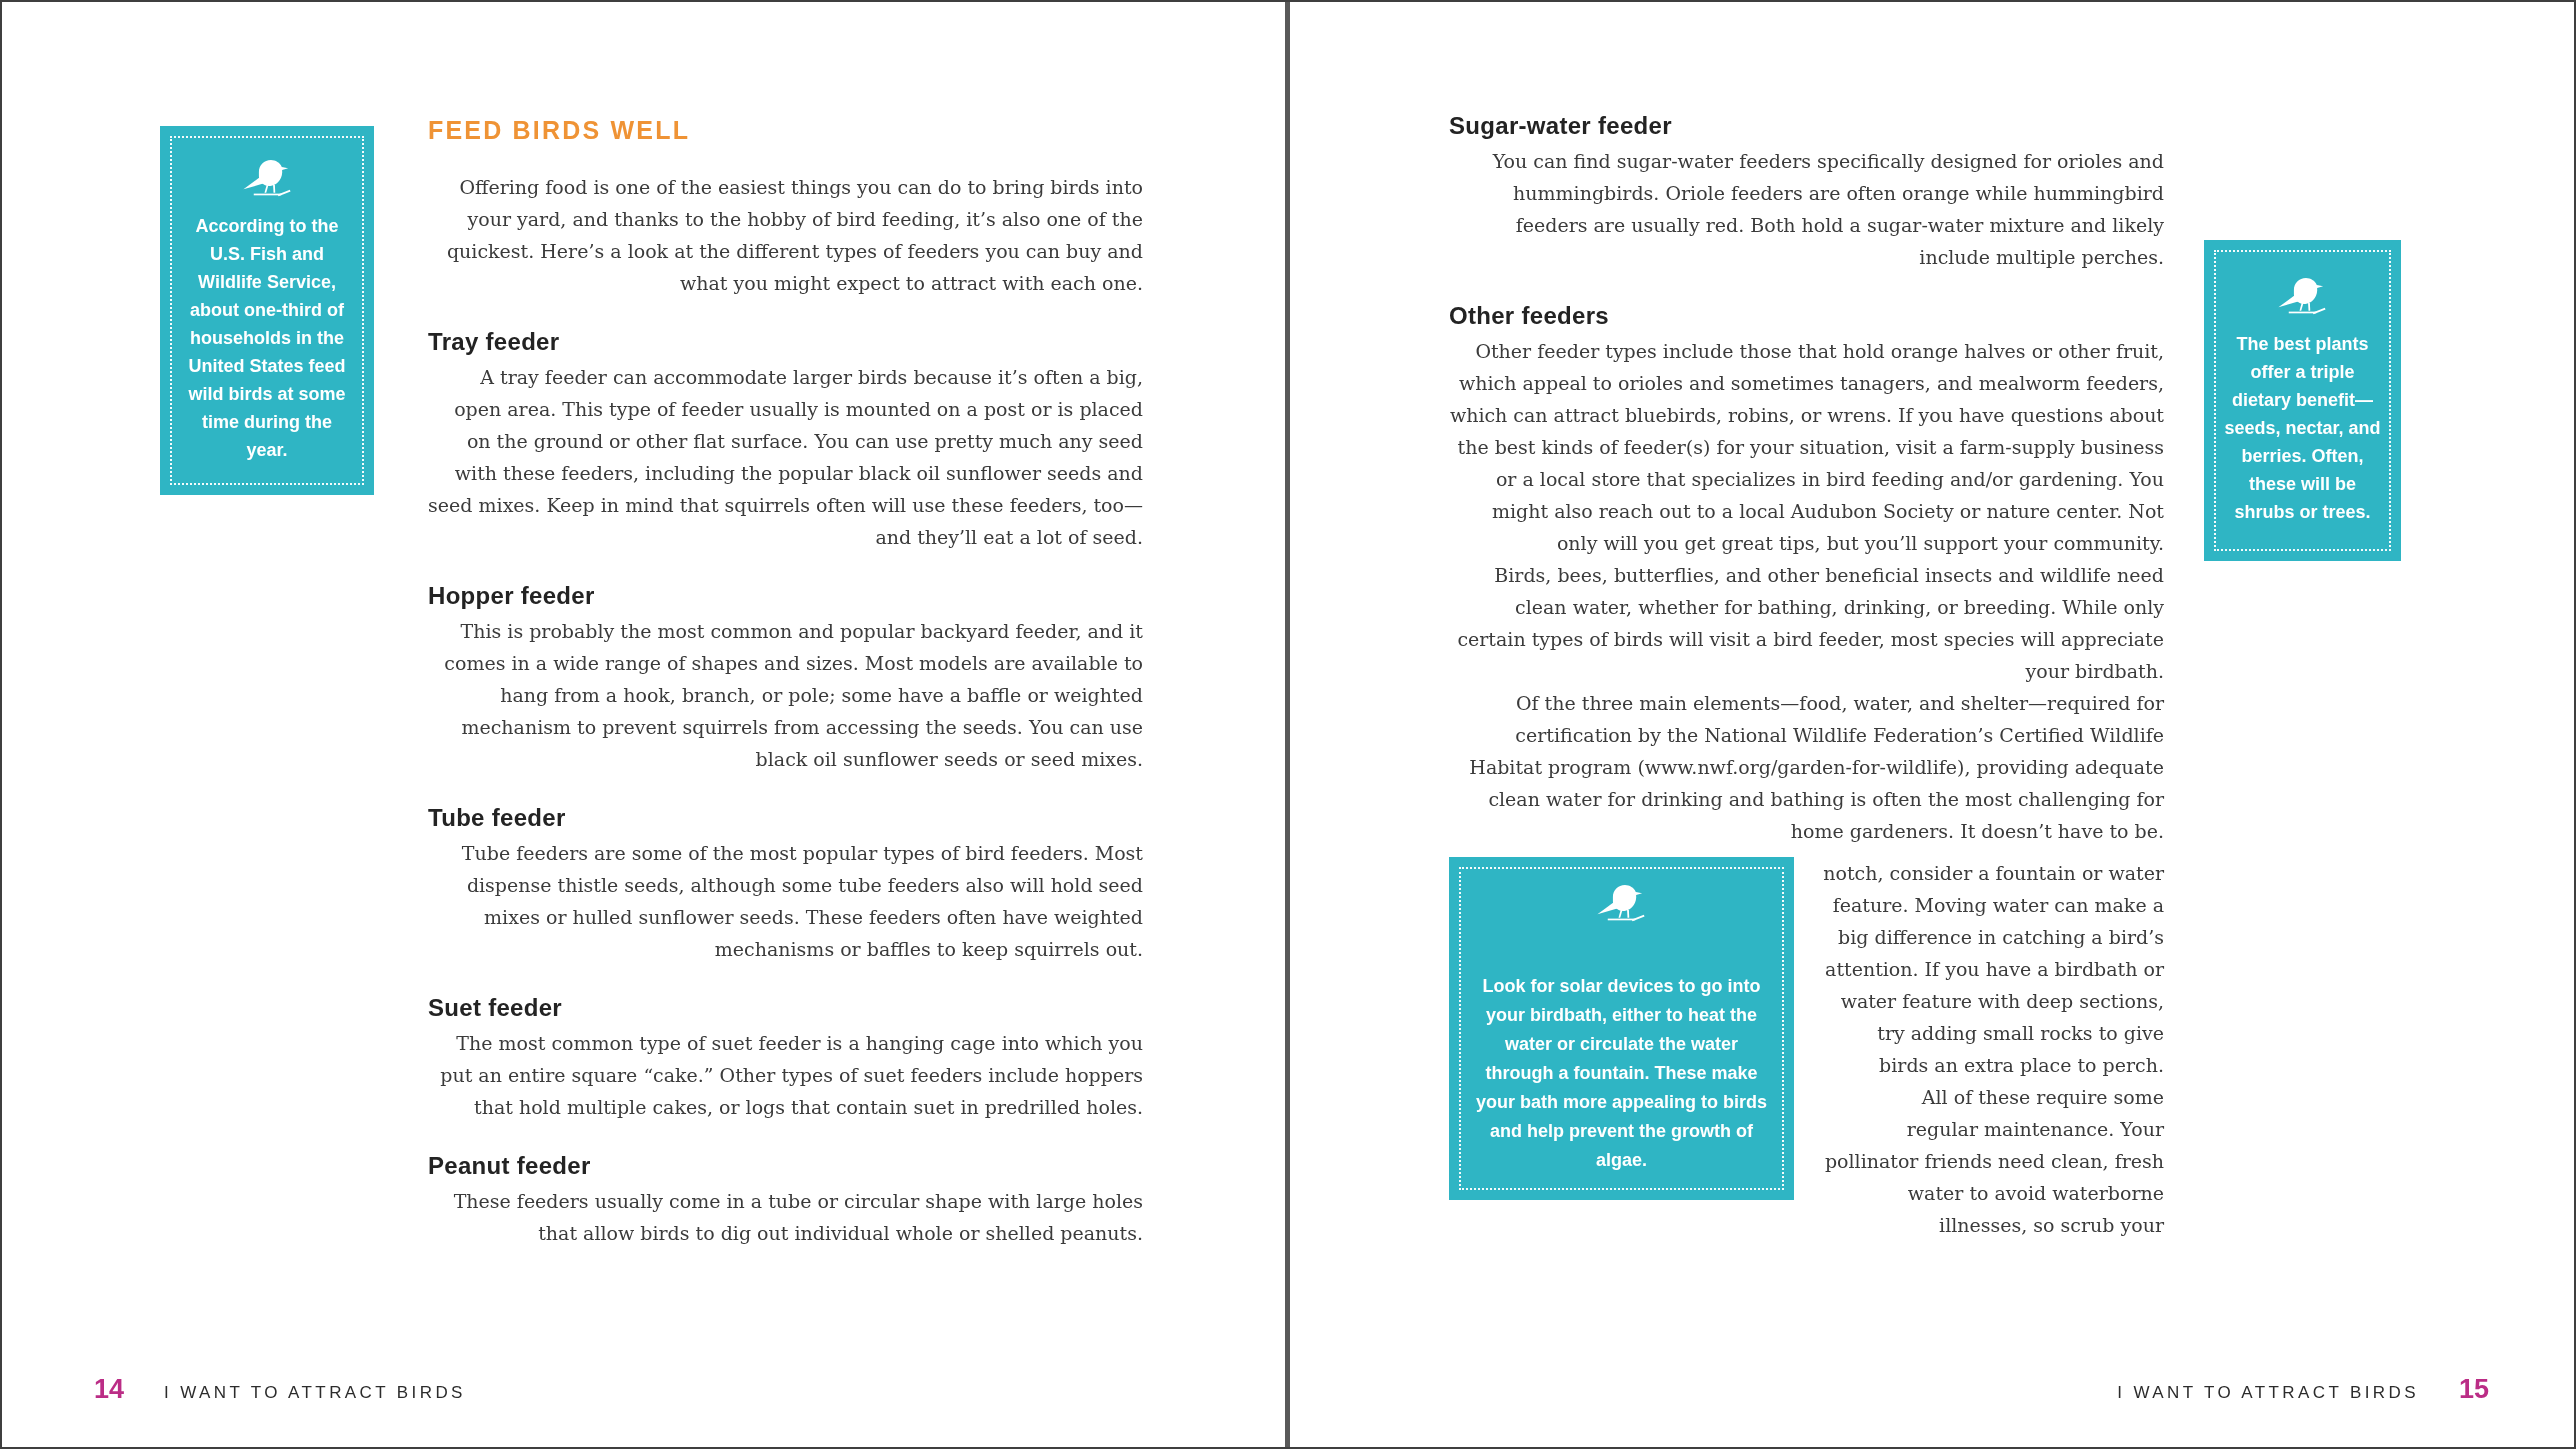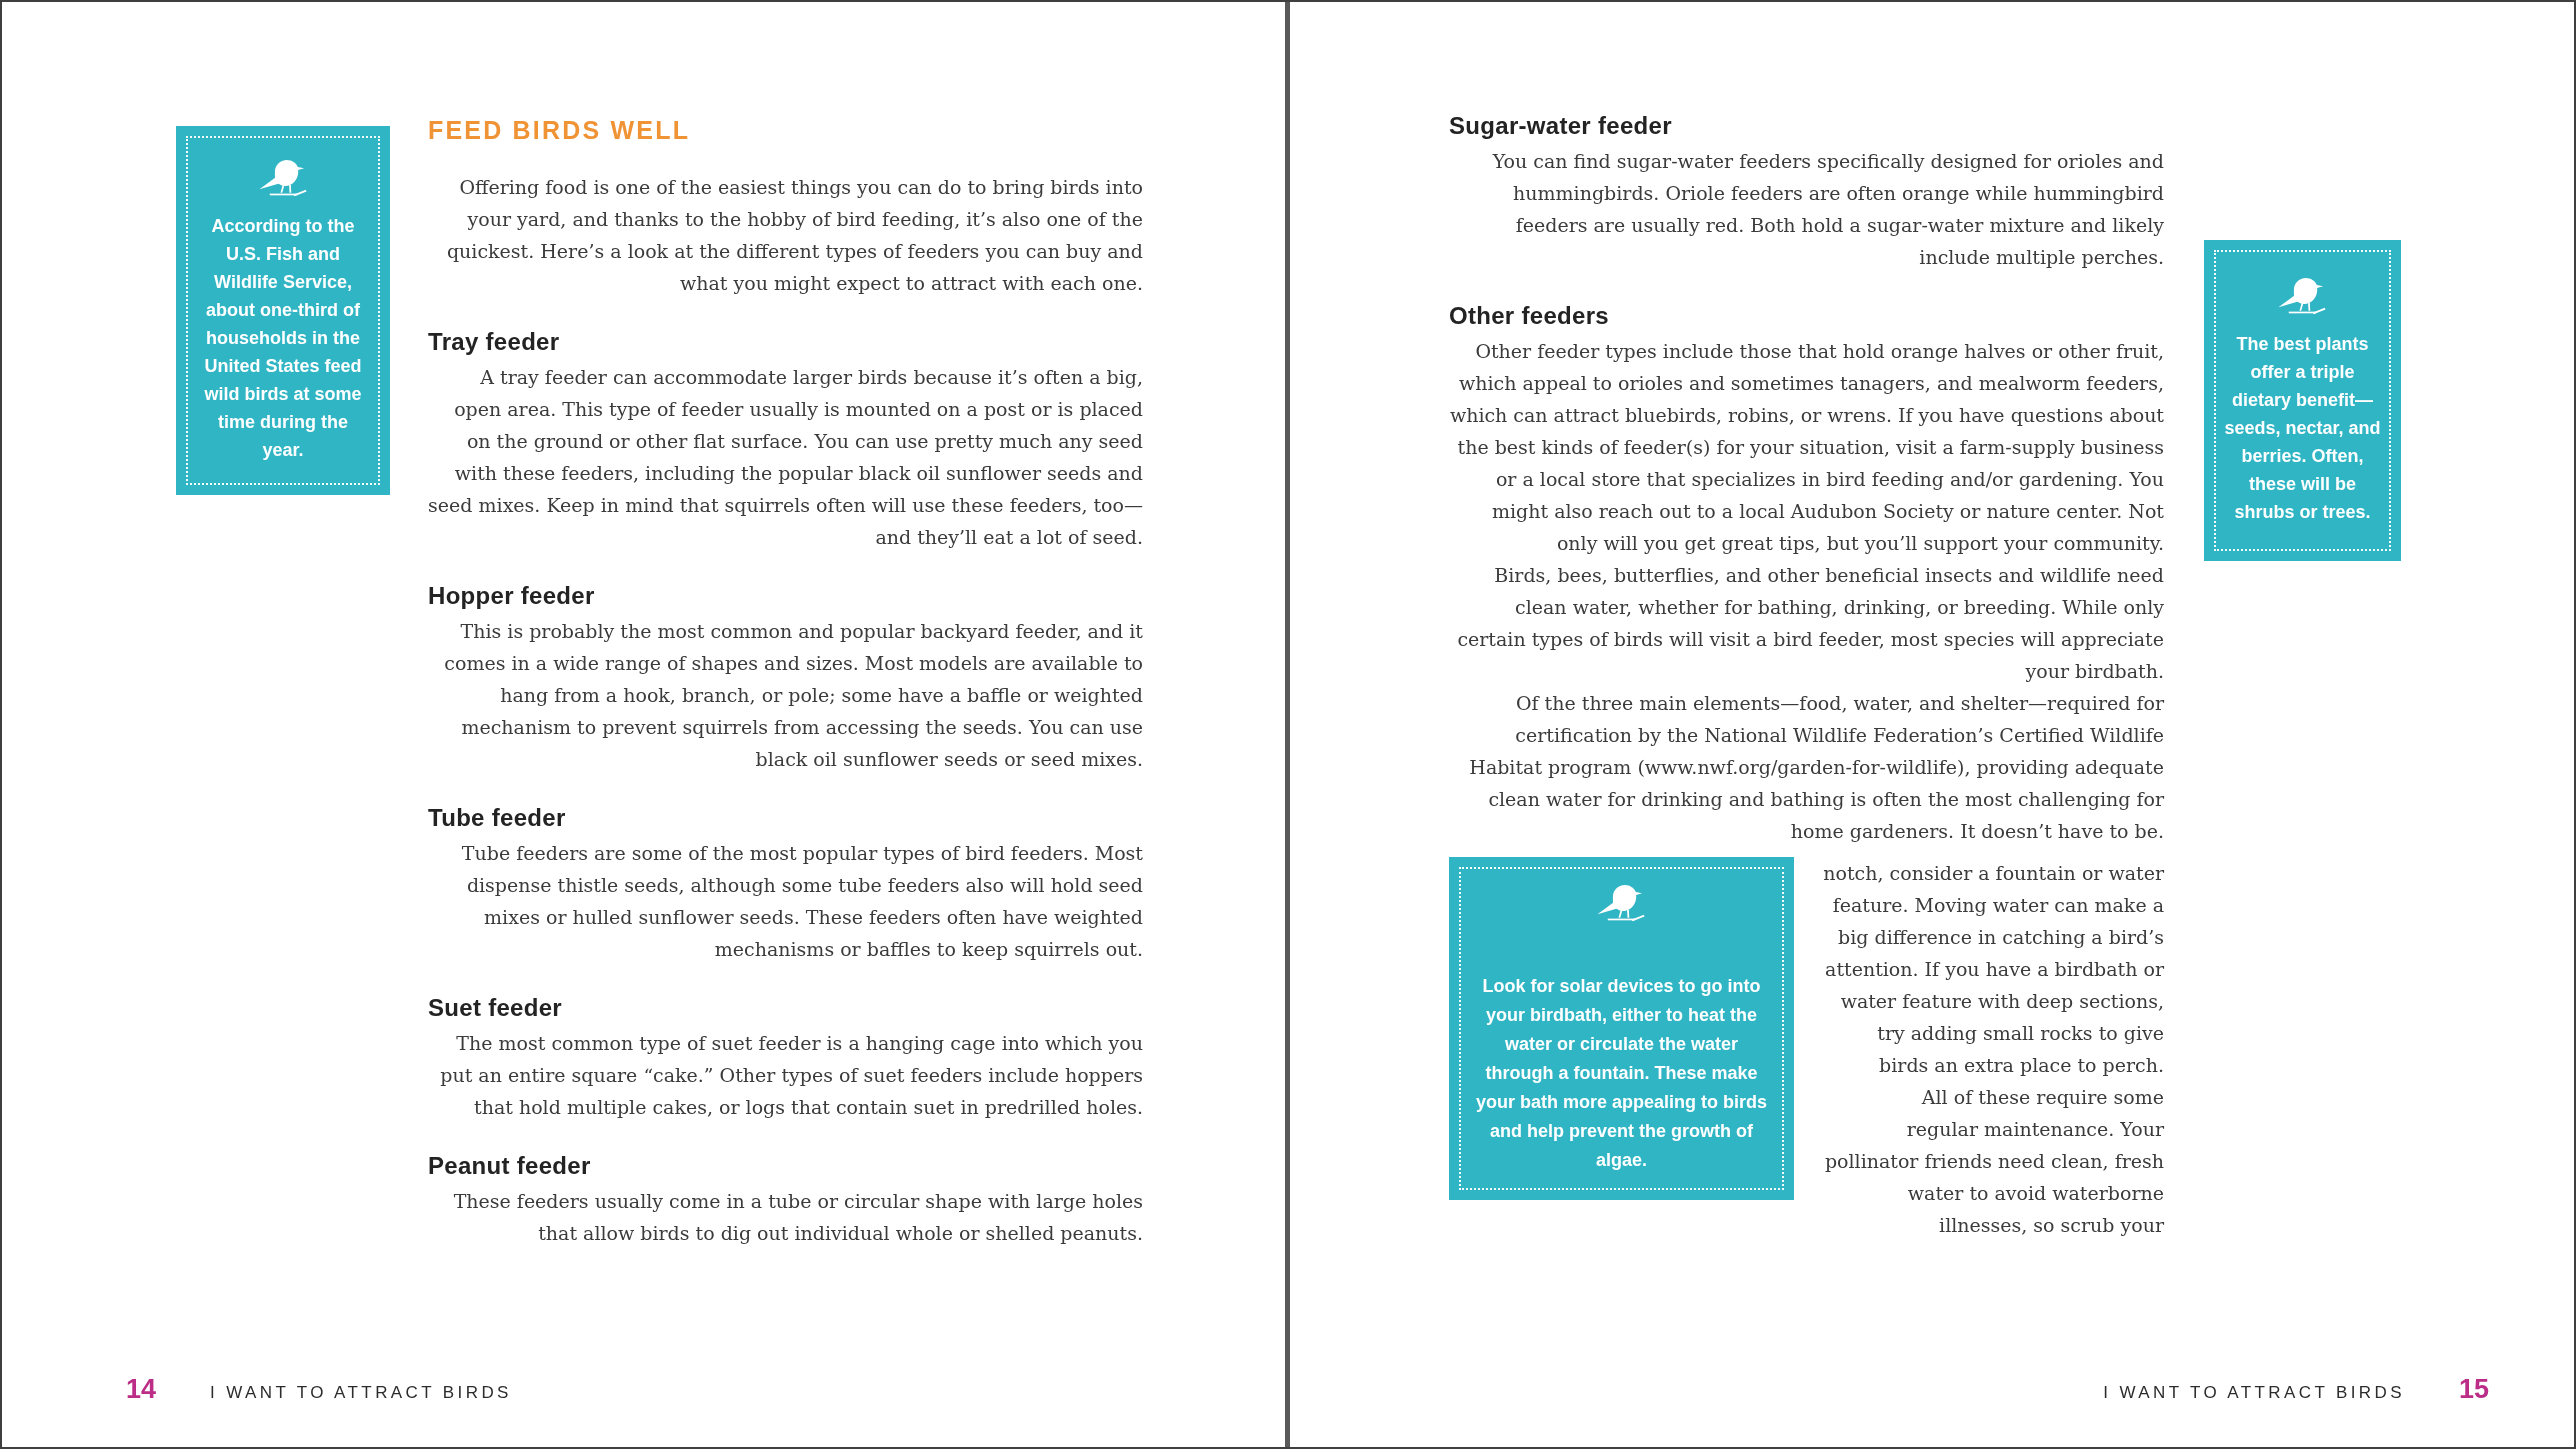--- a/index.html
+++ b/index.html
@@ -16,36 +16,36 @@
   .sec{font:700 25px/34px "Liberation Sans",sans-serif;color:#ef9335;letter-spacing:2.2px;margin:0 0 24px 0;}
   .col-right .sec{margin-top:30px;margin-bottom:20px;}
   h3.subhead{font:700 24px/30px "Liberation Sans",sans-serif;color:#232323;letter-spacing:0.3px;margin:0 0 4px 0;}
   .sub{margin-top:28px;}
   .sub.first{margin-top:0;}
   p.body{font:400 19px/32px "DejaVu Serif",serif;color:#3b3b3b;margin:0;text-align:right;}
   p.indent{text-indent:36px;}
 
   
   .callout{background:#2fb5c4;color:#fff;}
-  .callout-left{position:absolute;left:176px;top:126px;width:214px;height:369px;}
+  .callout-left{position:absolute;left:160px;top:126px;width:214px;height:369px;}
   .callout-side{position:absolute;left:2204px;top:240px;width:197px;height:321px;}
   .callout-bottom{position:relative;width:345px;height:343px;flex:none;}
   .callout-inner{position:absolute;inset:10px;border:2px dotted rgba(255,255,255,.95);
                  display:flex;flex-direction:column;align-items:center;justify-content:center;
                  text-align:center;padding:0 8px;}
   .callout-text{font:700 18px/28px "Liberation Sans",sans-serif;margin:12px 0 0 0;}
   .callout-bottom .callout-text{line-height:29px;margin-top:47px;}
   .bird{display:block;line-height:0;}
 
   
   .wrap-row{display:flex;gap:28px;margin-top:10px;}
   .wrap-col{width:343px;}
 
   
-  .footer{position:absolute;bottom:46px;display:flex;align-items:baseline;gap:54px;z-index:5;margin-left:32px;}
+  .footer{position:absolute;bottom:46px;display:flex;align-items:baseline;gap:40px;z-index:5;}
   .footer-left{left:94px;}
   .footer-right{right:87px;}
   .pagenum{font:700 27px/27px "Liberation Sans",sans-serif;color:#bb2d86;}
   .running{font:400 17px/17px "Liberation Sans",sans-serif;letter-spacing:3.4px;color:#2c2c2c;}
 </style>
 </head>
 <body>
 
 <div class="spread">
   <div class="frame"></div>

